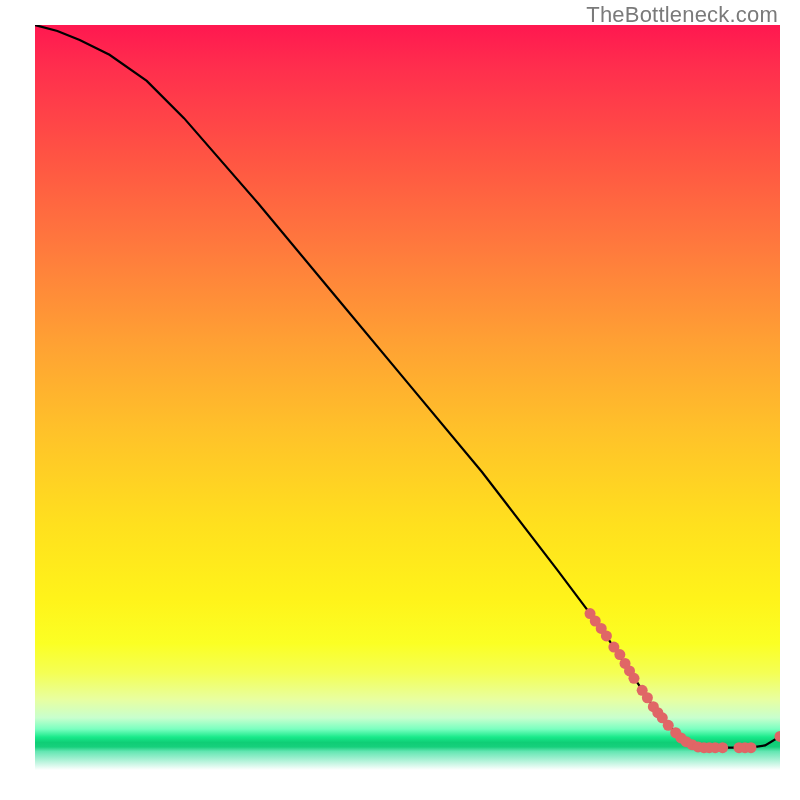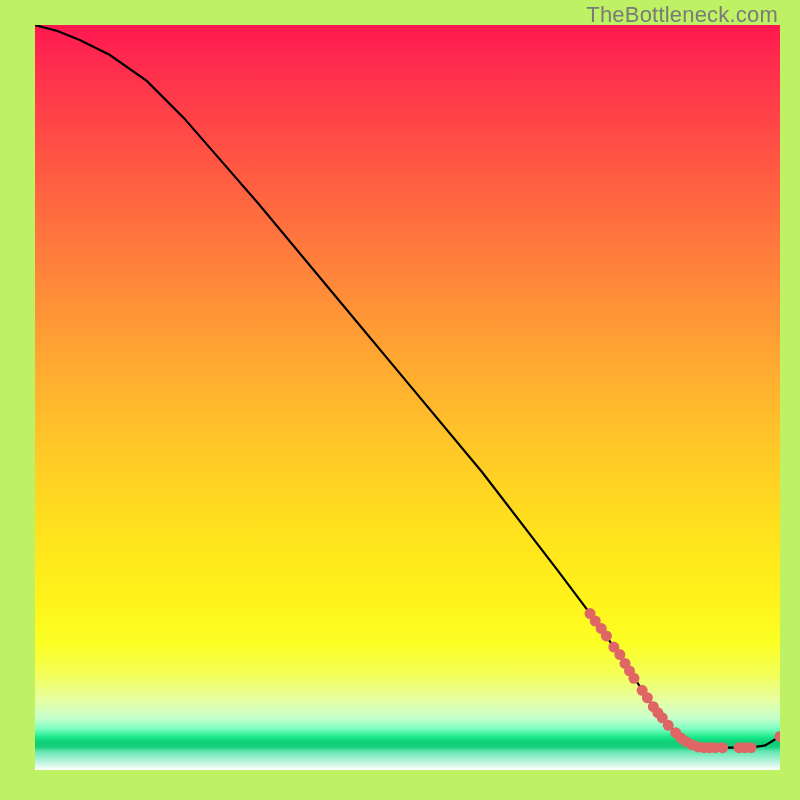--- a/index.html
+++ b/index.html
@@ -8,21 +8,21 @@
     width: 800px;
     height: 800px;
     background: #000;
     overflow: hidden;
     font-family: Arial, Helvetica, sans-serif;
   }
   .stage {
     position: relative;
     width: 800px;
     height: 800px;
-    background: #bef264;
+    background: #ffffff;
   }
   .plot-area {
     position: absolute;
     left: 35px;
     top: 25px;
     width: 745px;
     height: 745px;
   }
   
   .gradient {

